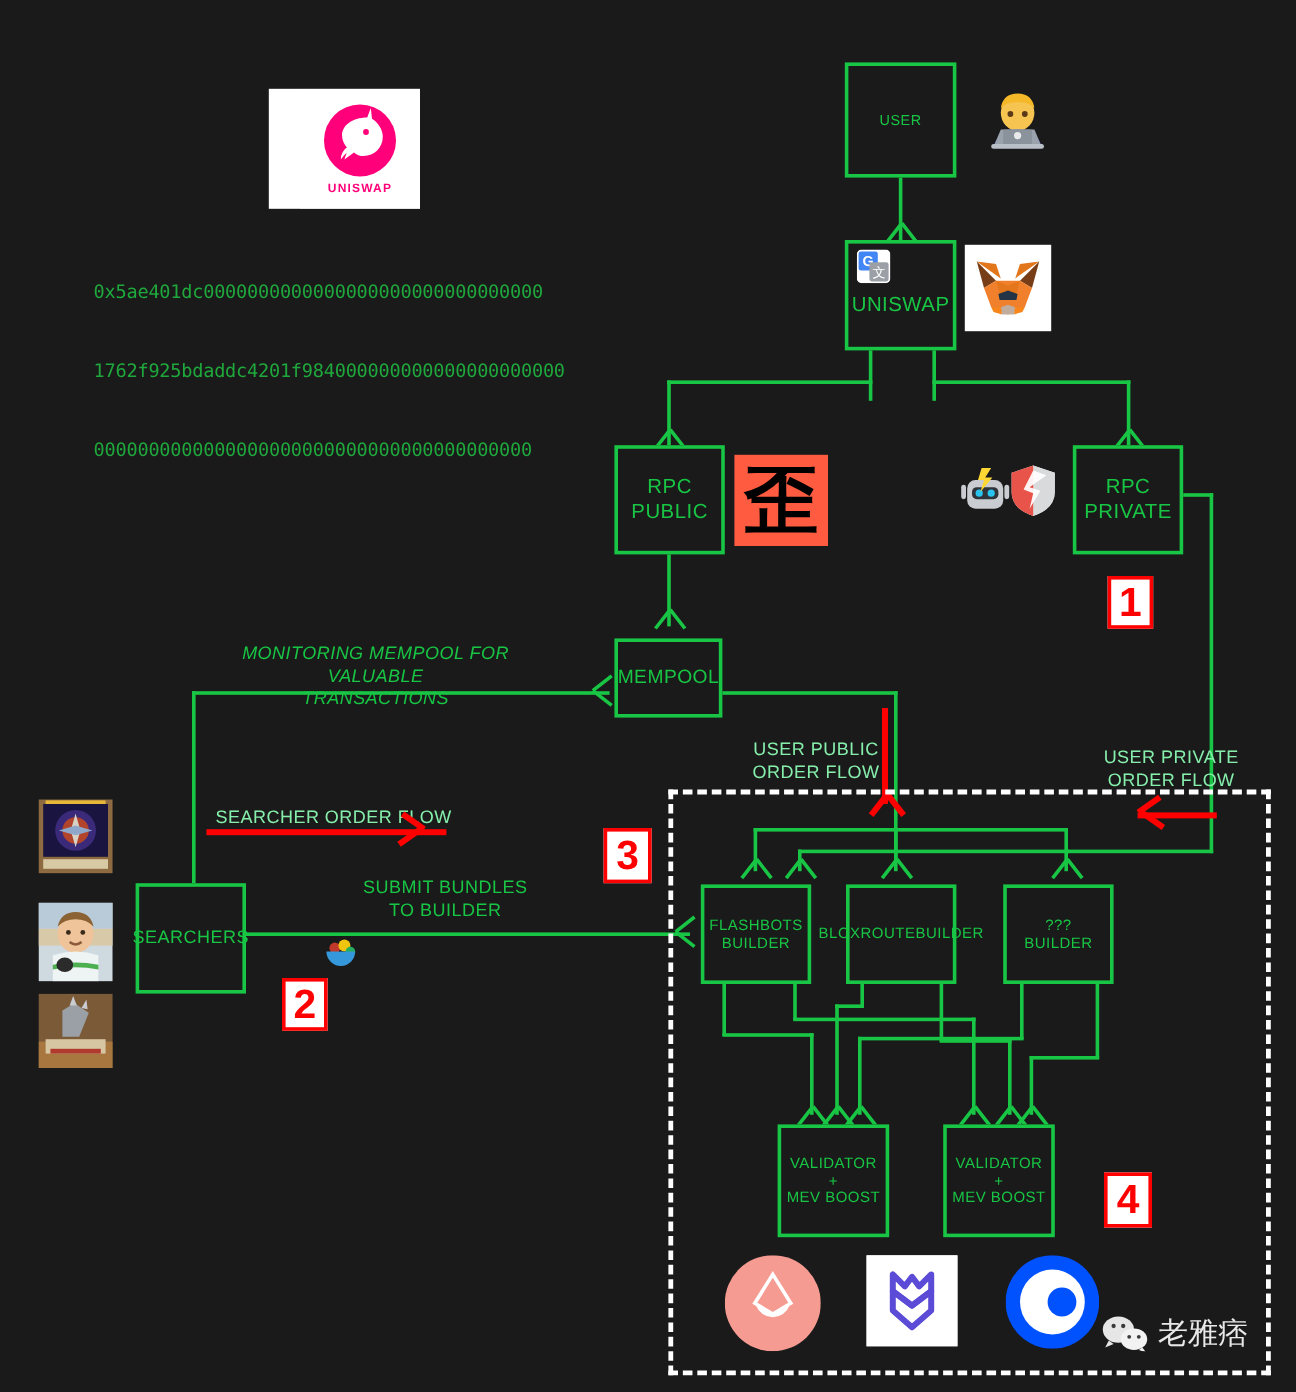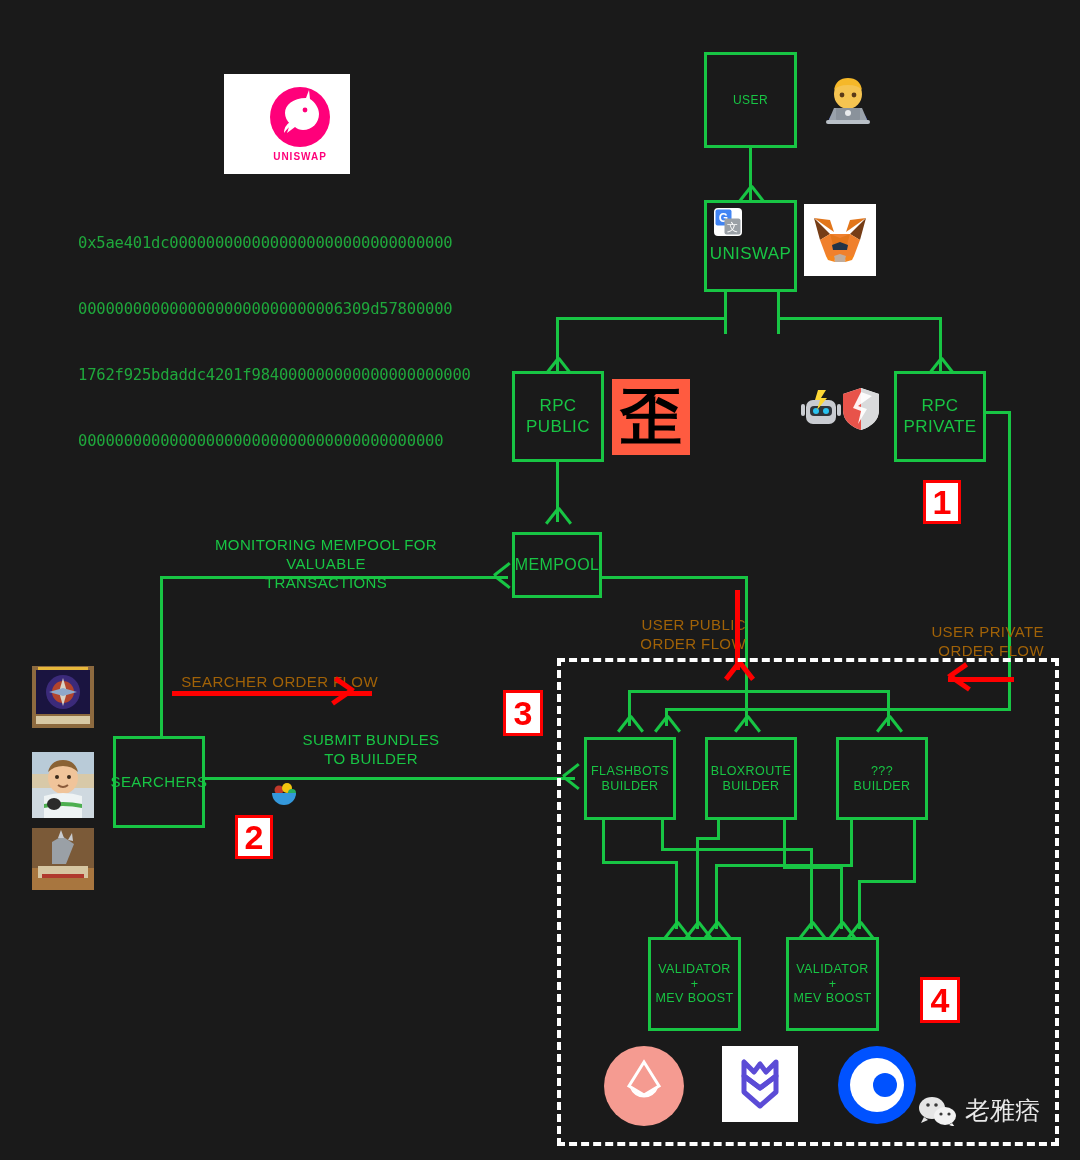--- a/index.html
+++ b/index.html
@@ -62,21 +62,21 @@
     width:5px;height:22px;left:0;top:0;
   }
   .rarrow-l:before{transform-origin:top left;transform:rotate(-125deg);}
   .rarrow-l:after{transform-origin:top left;transform:rotate(-55deg);}
 
   .glabel{
     position:absolute;color:#18c544;font-size:15px;text-align:center;
     letter-spacing:.4px;line-height:1.28;
   }
   .rlabel{
-    position:absolute;color:#a16207;font-size:15px;text-align:right;
+    position:absolute;color:#86efac;font-size:15px;text-align:center;
     letter-spacing:.4px;line-height:1.28;
   }
   .numbadge{
     position:absolute;background:#ffffff;border:3px solid #ff0000;
     color:#ff0000;font-weight:bold;font-size:34px;
     display:flex;align-items:center;justify-content:center;
     box-sizing:border-box;
   }
   .hexdump{
     position:absolute;color:#1fa83c;
@@ -112,21 +112,20 @@
       <circle cx="50" cy="43" r="30" fill="#ff007a"></circle>
       <path d="M56 24 l3 -8 l1 9 c5 3 9 9 9 15 0 9 -7 16 -16 16 -3 0 -6 -1 -8 -3 l-8 6 3 -9 c-3 -3 -5 -7 -5 -11 0 -8 8 -15 21 -15z" fill="#ffffff"></path>
       <circle cx="55" cy="36" r="2.4" fill="#ff007a"></circle>
       <path d="M40 48 q-6 4 -6 11 q4 -6 9 -8z" fill="#ffffff"></path>
       <text x="50" y="86" text-anchor="middle" fill="#ff007a" font-family="'Liberation Sans',sans-serif" font-size="10" font-weight="bold" letter-spacing="1">UNISWAP</text>
     </svg>
   </div>
 
   <div class="hexdump" style="left:78px;top:188px;">
     <div>0x5ae401dc0000000000000000000000000000000</div>
-    <div>00000000000000000000000000006309d57800000</div>
     <div>1762f925bdaddc4201f984000000000000000000000</div>
     <div>0000000000000000000000000000000000000000</div>
   </div>
 
   <div class="box" style="left:704px;top:52px;width:93px;height:96px;font-size:12px;">
     <span>USER</span>
   </div>
 
   <svg class="emoji" style="left:818px;top:74px;" width="60" height="60" viewBox="0 0 60 60">
     <ellipse cx="30" cy="20" rx="14" ry="15" fill="#f5c451"></ellipse>
@@ -218,21 +217,21 @@
   <div class="ln lnv" style="left:1008px;top:411px;height:300px;"></div>
   <div class="ln lnh" style="left:889px;top:708px;width:122px;"></div>
 
   <div class="ln lnv" style="left:556px;top:462px;height:60px;"></div>
   <div class="chev" style="left:557px;top:508px;"></div>
 
   <div class="box" style="left:512px;top:532px;width:90px;height:66px;font-size:16px;">
     <span>MEMPOOL</span>
   </div>
 
-  <div class="glabel" style="left:176px;top:535px;width:300px;">
+  <div class="glabel" style="left:163px;top:535px;width:300px;font-style:italic;">
     <div>MONITORING MEMPOOL FOR VALUABLE</div>
     <div>TRANSACTIONS</div>
   </div>
   <div class="ln lnh" style="left:160px;top:576px;width:348px;"></div>
   <div class="ln lnv" style="left:160px;top:576px;height:160px;"></div>
   <div class="chev" style="left:494px;top:577px;transform:rotate(-90deg);transform-origin:left top;"></div>
 
   <div class="ln lnh" style="left:602px;top:576px;width:146px;"></div>
   <div class="ln lnv" style="left:745px;top:576px;height:142px;"></div>
 
@@ -332,21 +331,21 @@
 
   <div class="chev" style="left:629px;top:716px;"></div>
   <div class="chev" style="left:666px;top:716px;"></div>
   <div class="chev" style="left:746px;top:716px;"></div>
   <div class="chev" style="left:888px;top:716px;"></div>
 
   <div class="box" style="left:584px;top:737px;width:92px;height:83px;font-size:12.5px;flex-direction:column;">
     <span>FLASHBOTS</span>
     <span>BUILDER</span>
   </div>
-  <div class="box" style="left:705px;top:737px;width:92px;height:83px;font-size:12.5px;flex-direction:column;">
+  <div class="box" style="left:705px;top:737px;width:92px;height:83px;font-size:12.5px;flex-direction:row;">
     <span>BLOXROUTE</span>
     <span>BUILDER</span>
   </div>
   <div class="box" style="left:836px;top:737px;width:92px;height:83px;font-size:12.5px;flex-direction:column;">
     <span>???</span>
     <span>BUILDER</span>
   </div>
 
   <div class="ln lnv" style="left:602px;top:820px;height:43px;"></div>
   <div class="ln lnh" style="left:602px;top:861px;width:76px;"></div>

